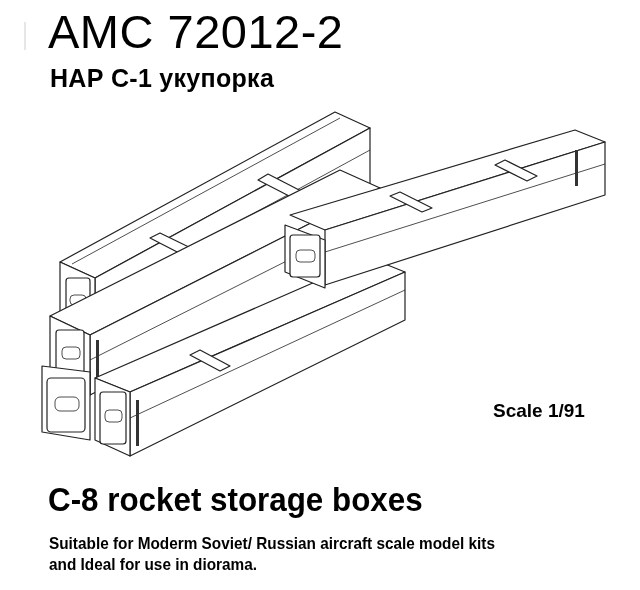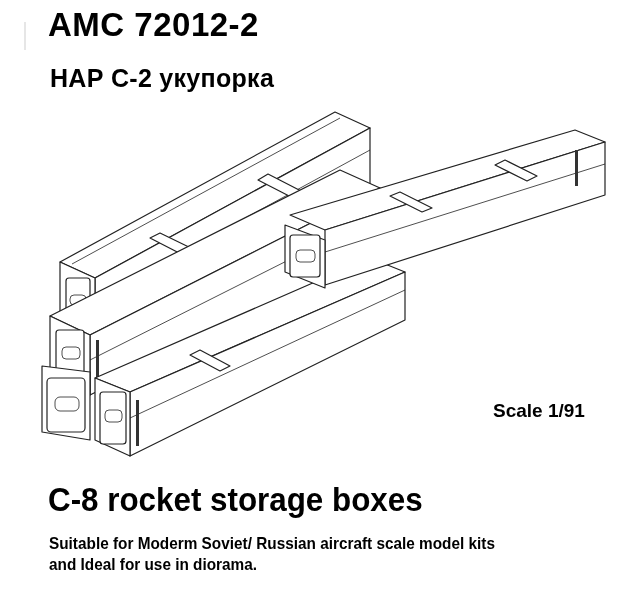--- a/index.html
+++ b/index.html
@@ -1,36 +1,36 @@
 <!DOCTYPE html>
 <html><head>
   <meta charset="utf-8">
   <style>
     html, body { margin: 0; padding: 0; background: #ffffff; }
     body { width: 640px; height: 590px; position: relative; overflow: hidden;
            font-family: "Liberation Sans", "DejaVu Sans", sans-serif; color: #000; }
     .edge-mark { position: absolute; left: 24px; top: 22px; width: 2px; height: 28px; background: #e6e6e6; }
-    .title { position: absolute; left: 48px; top: 8px; font-size: 33px; font-weight: 700; letter-spacing: 0.5px; line-height: 1; }
+    .title { position: absolute; left: 48px; top: 8px; font-size: 47px; font-weight: 400; letter-spacing: 0.5px; line-height: 1; }
     .subtitle { position: absolute; left: 50px; top: 66px; font-size: 25px; font-weight: 700; line-height: 1; letter-spacing: 0.3px; }
     .illustration { position: absolute; left: 0; top: 110px; width: 640px; height: 360px; }
     .scale { position: absolute; left: 493px; top: 401px; font-size: 19px; font-weight: 700; line-height: 1; }
     .product-name { position: absolute; left: 48px; top: 483px; font-size: 33px; font-weight: 700; line-height: 1; transform: scaleX(0.95); transform-origin: left; }
     .description { position: absolute; left: 49px; top: 533px; width: 570px; font-size: 16.5px; font-weight: 700; line-height: 21px; transform: scaleX(0.93); transform-origin: left; }
     .description span { display: block; }
     svg .l { fill: #fff; stroke: #222; stroke-width: 1.2; stroke-linejoin: round; }
     svg .t { fill: none; stroke: #222; stroke-width: 0.8; }
     svg .d { fill: #333; }
   </style>
 </head>
 <body>
 
 <div class="edge-mark"></div>
 
 <div class="title">AMC 72012-2</div>
-<div class="subtitle">НАР С-2 укупорка</div>
+<div class="subtitle">НАР С-1 укупорка</div>
 
 <svg class="illustration" viewBox="0 110 640 360" xmlns="http://www.w3.org/2000/svg">
 
   <g>
     <polygon class="l" points="60,262 335,112 370,128 95,278"></polygon>
     <polygon class="l" points="95,278 370,128 370,185 95,345"></polygon>
     <polygon class="l" points="60,262 95,278 95,345 60,330"></polygon>
     <line class="t" x1="72" y1="264" x2="340" y2="118"></line>
     <line class="t" x1="95" y1="300" x2="370" y2="150"></line>
     <polygon class="l" points="150,238 160,233 195,250 185,256"></polygon>

